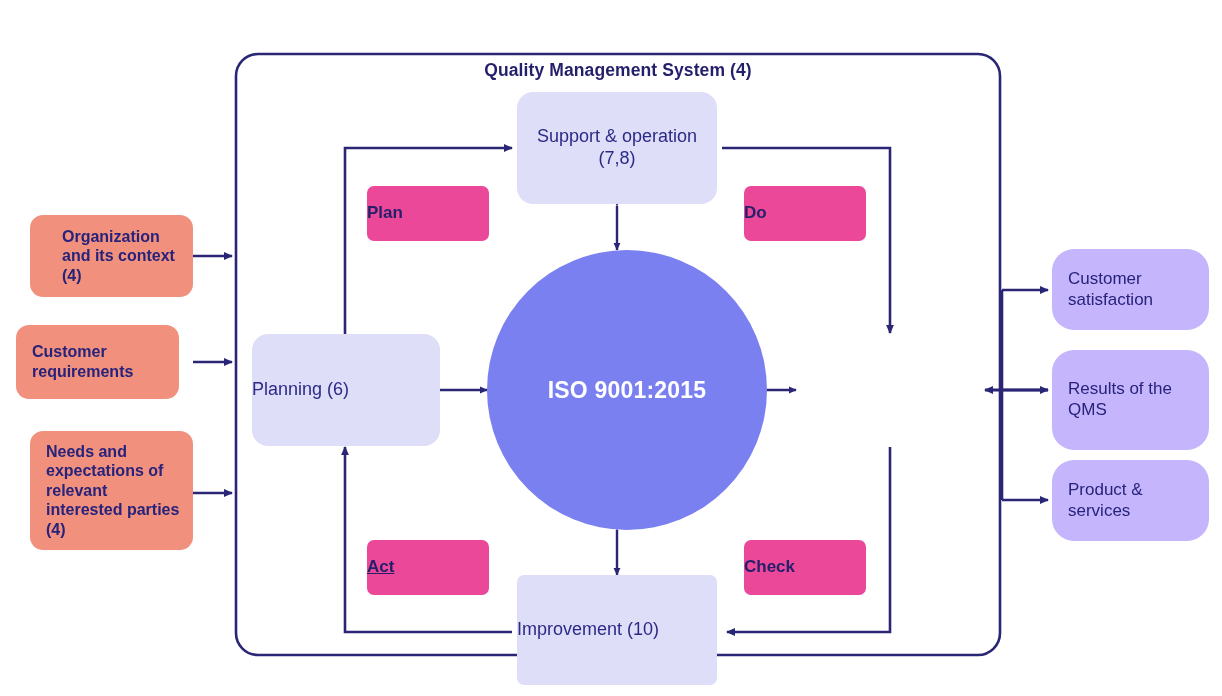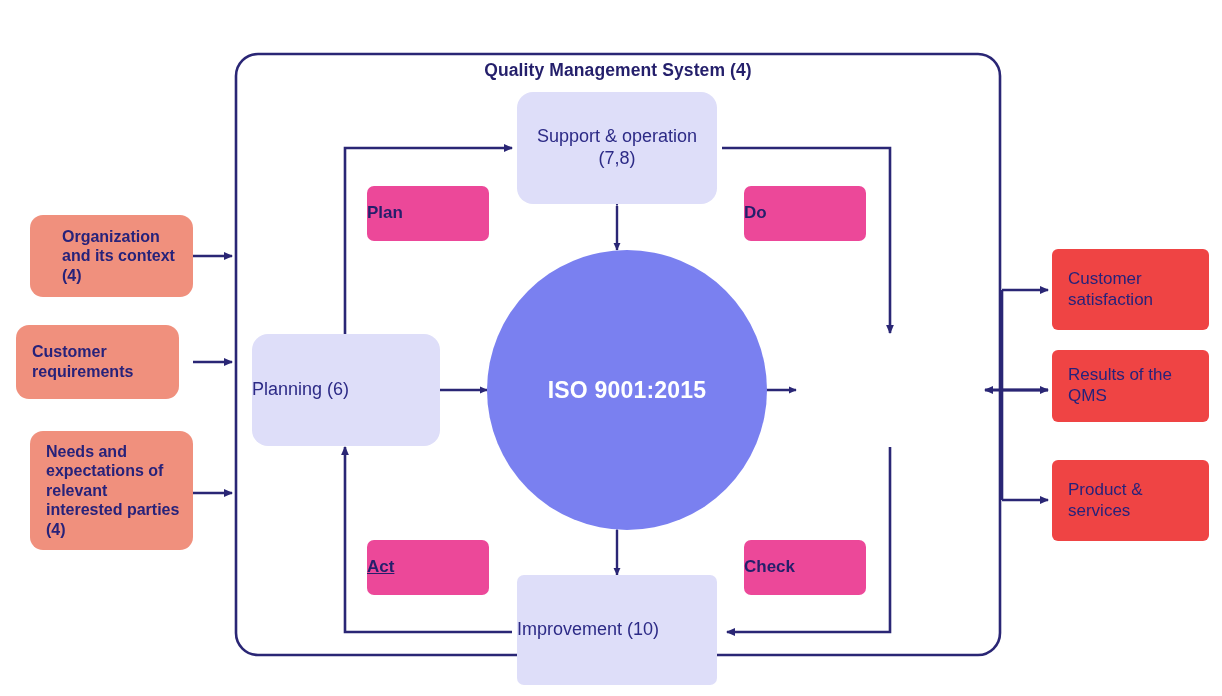--- a/index.html
+++ b/index.html
@@ -49,22 +49,22 @@
     border-radius: 13px;
     color: #27227a;
     font-weight: bold;
     font-size: 16px;
     justify-content: flex-start;
     text-align: left;
     padding-left: 16px;
     padding-right: 8px;
   }
   .out-box {
-    background: #ef4444;
-    border-radius: 6px;
+    background: #c4b5fd;
+    border-radius: 22px;
     color: #27227a;
     font-weight: normal;
     font-size: 17px;
     justify-content: flex-end;
     text-align: left;
     padding-left: 16px;
     padding-right: 8px;
   }
   .proc-box {
     background: #DEDEF9;
@@ -143,21 +143,21 @@
   <div class="node src-box" style="left:16px; top:325px; width:163px; height:74px;">
     <span class="lbl">Customer requirements</span>
   </div>
   <div class="node src-box" style="left:30px; top:431px; width:163px; height:119px;">
     <span class="lbl">Needs and expectations of relevant interested parties (4)</span>
   </div>
 
   <div class="node out-box" style="left:1052px; top:249px; width:157px; height:81px;">
     <span class="lbl">Customer satisfaction</span>
   </div>
-  <div class="node out-box" style="left:1052px; top:350px; width:157px; height:72px;">
+  <div class="node out-box" style="left:1052px; top:350px; width:157px; height:100px;">
     <span class="lbl">Results of the QMS</span>
   </div>
   <div class="node out-box" style="left:1052px; top:460px; width:157px; height:81px;">
     <span class="lbl">Product &amp; services</span>
   </div>
 
   <div class="node proc-box" style="left:517px; top:92px; width:200px; height:112px;">
     <span class="lbl">Support &amp; operation (7,8)</span>
   </div>
   <div class="node proc-box" style="left:517px; top:575px; width:200px; height:110px;border-radius:7px;">

